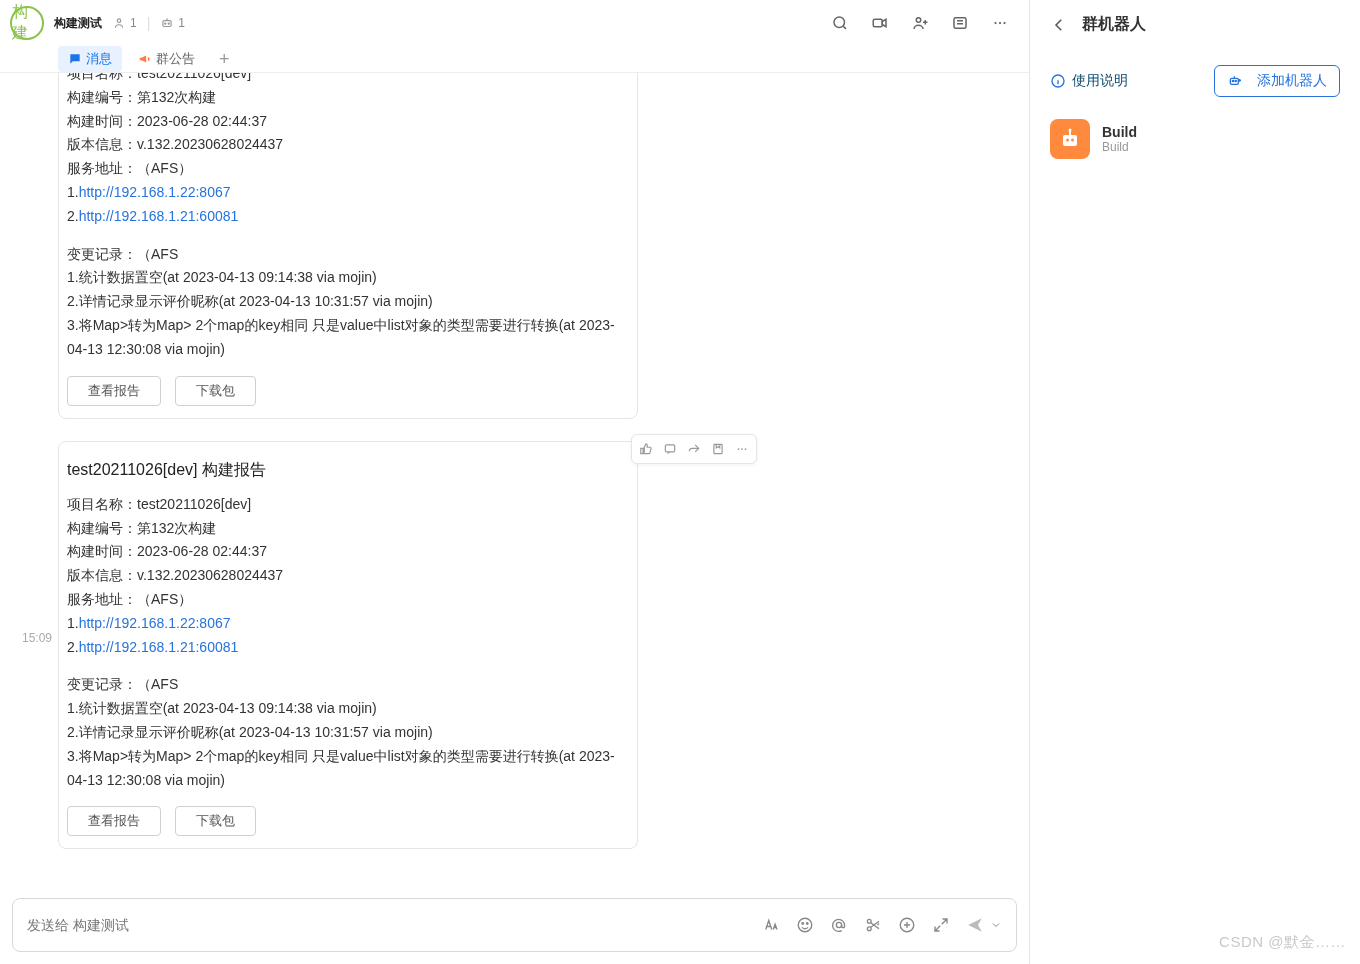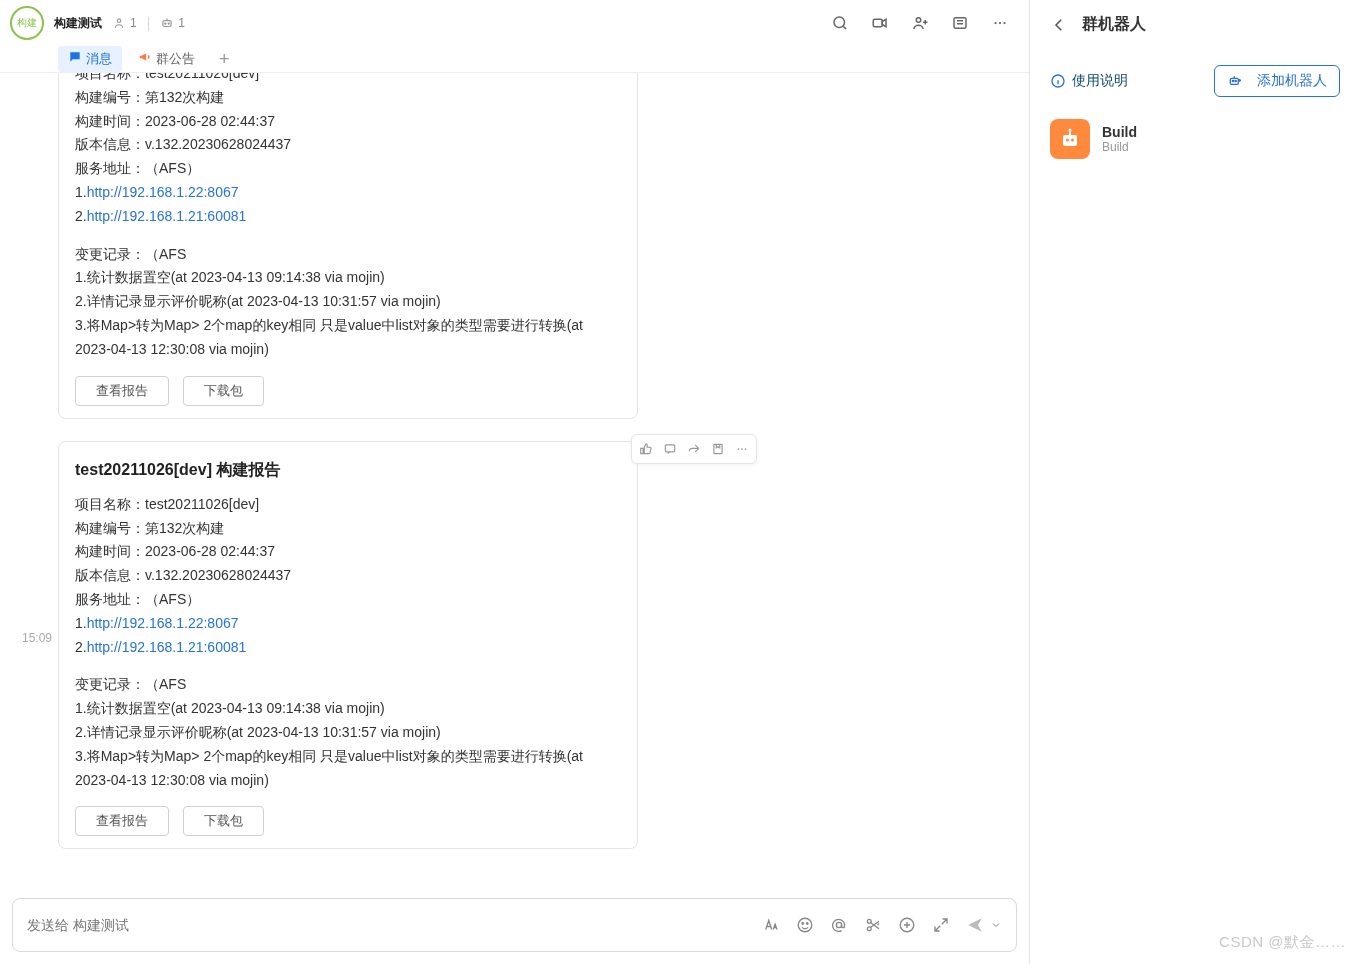--- a/index.html
+++ b/index.html
@@ -1,36 +1,36 @@
 <!DOCTYPE html>
 <html><head>
 <meta charset="utf-8">
 <style>
 *{box-sizing:border-box;margin:0;padding:0;font-family:"PingFang SC","Microsoft YaHei",Arial,sans-serif}
 body{background:#fff;color:#333;font-size:14px;width:1360px;height:964px;overflow:hidden;position:relative}
 .app{display:flex;height:100%}
 .main{flex:1;display:flex;flex-direction:column;border-right:1px solid #e5e5e5;min-width:0}
 .header{display:flex;align-items:center;padding:6px 10px 0;border-bottom:1px solid #eee;flex-wrap:wrap}
-.avatar-circle{width:34px;height:34px;border-radius:50%;border:2px solid #8bc34a;color:#8bc34a;display:flex;align-items:center;justify-content:center;font-size:10px;margin-right:10px}
+.avatar-circle{width:34px;height:34px;border-radius:50%;border:2px solid #8bc34a;color:#8bc34a;display:flex;align-items:center;justify-content:center;font-size:16px;margin-right:10px}
 .title-row{display:flex;align-items:center;gap:10px;flex:1}
 .chat-title{font-size:12px;font-weight:700;color:#222}
 .meta{color:#888;font-size:12px;display:flex;align-items:center;gap:4px}
 .ico{width:14px;height:14px;display:inline-block}
 .header-icons{display:flex;gap:22px;color:#666;align-items:center;padding-right:10px}
 .header-icons .hicon{width:18px;height:18px;cursor:pointer}
 .tabs{width:100%;display:flex;align-items:center;gap:6px;padding:6px 0 0 48px}
-.tab{display:flex;align-items:flex-start;gap:4px;padding:4px 10px;border-radius:4px;font-size:13px;color:#666;cursor:pointer}
+.tab{display:flex;align-items:center;gap:4px;padding:4px 10px;border-radius:4px;font-size:13px;color:#666;cursor:pointer}
 .tab.active{background:#e8f1ff;color:#1a73e8}
 .tab .ticon{width:14px;height:14px}
 .add-tab{color:#999;font-size:18px;padding:0 8px;cursor:pointer}
 .messages{flex:1;overflow-y:auto;padding:0 0 10px 0;background:#fff;position:relative}
 .msgrow{display:flex;padding:4px 14px}
 .time{width:38px;color:#aaa;font-size:12px;padding-top:8px;text-align:right;margin-right:6px;flex-shrink:0}
-.card{background:#fff;border:1px solid #e5e5e5;border-radius:8px;padding:14px 16px 12px;width:580px;position:relative;line-height:1.7;font-size:14px;color:#333}
-.card h3{font-size:16px;font-weight:700;margin-bottom:10px;color:#222}
+.card{background:#fff;border:1px solid #e5e5e5;border-radius:8px;padding:14px 8px 12px;width:580px;position:relative;line-height:1.7;font-size:14px;color:#333}
+.card h3{font-size:16px;font-weight:400;margin-bottom:10px;color:#222}
 .card .lbl{color:#333}
 .card a{color:#2673dd;text-decoration:none}
 .card .sec{margin-top:14px}
 .card-actions{display:flex;gap:14px;margin-top:14px}
 .btn{border:1px solid #d0d0d0;background:#fff;border-radius:4px;padding:5px 20px;font-size:13px;color:#555;cursor:pointer}
 .hover-bar{position:absolute;right:-120px;top:-8px;display:flex;gap:0;background:#fff;border:1px solid #e5e5e5;border-radius:6px;padding:2px;box-shadow:0 1px 4px rgba(0,0,0,.06)}
 .hover-bar .hb{width:24px;height:24px;display:flex;align-items:center;justify-content:center;color:#999;cursor:pointer}
 .sysmsg{text-align:center;font-size:13px;color:#888;margin:12px 0}
 .sysmsg .blur{display:inline-block;width:28px;height:14px;background:#cfe4ff;border-radius:2px;vertical-align:middle;margin-right:4px;filter:blur(1px)}
 .sysmsg a{color:#2673dd;text-decoration:none;margin:0 2px}

